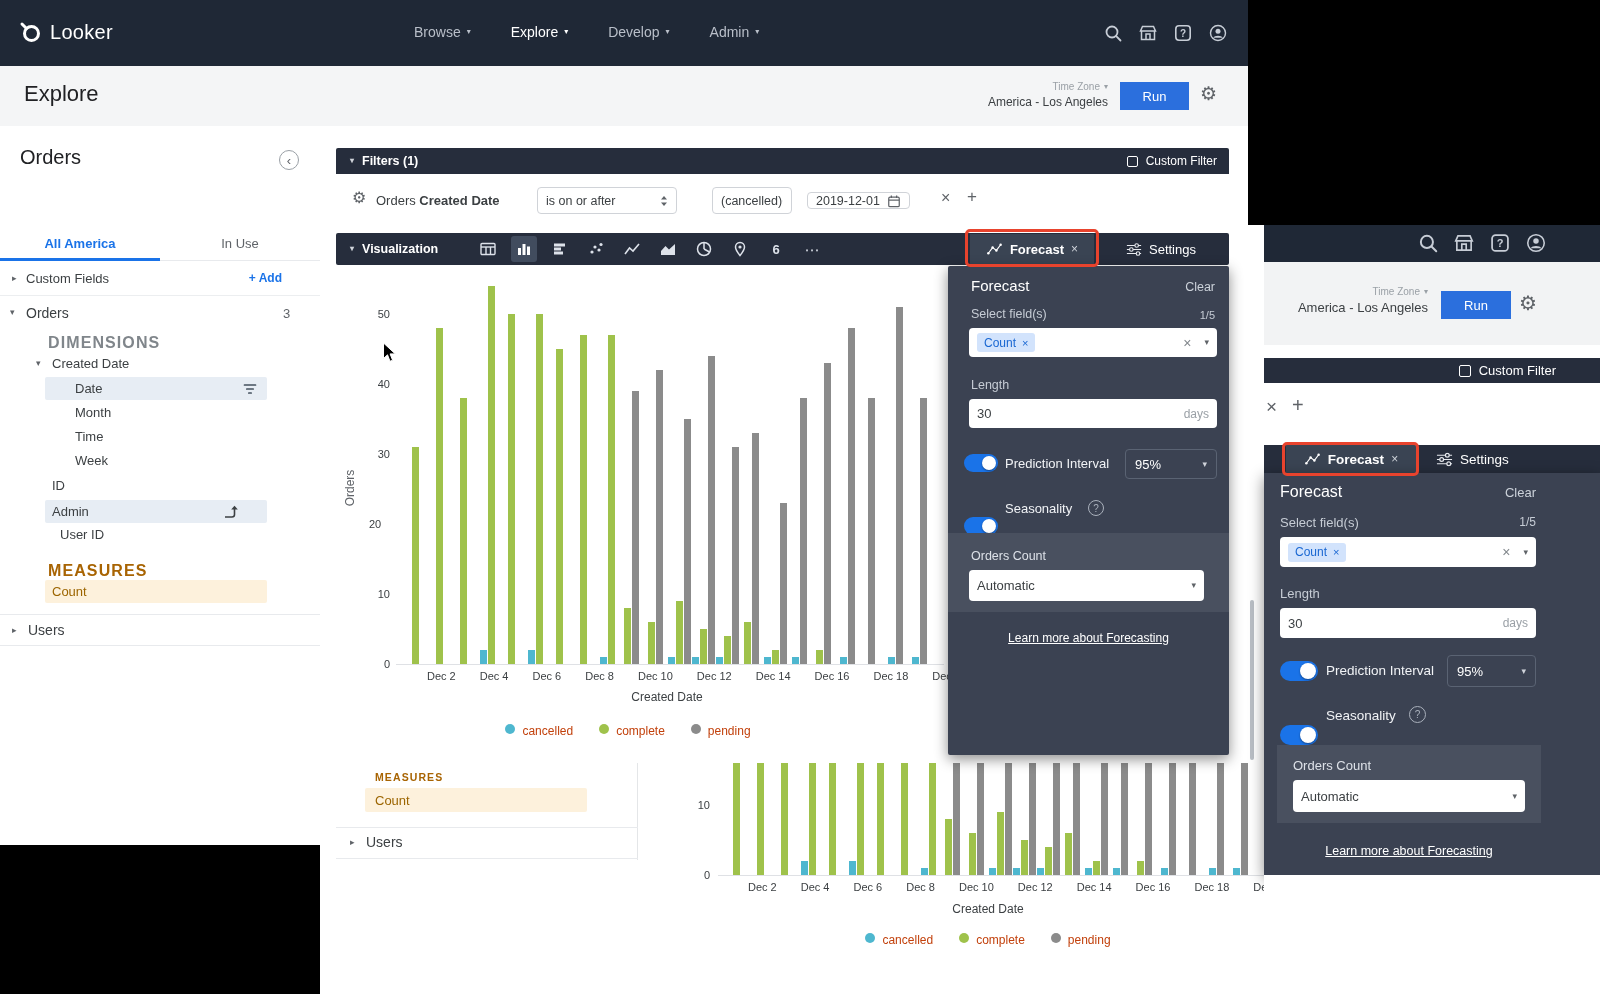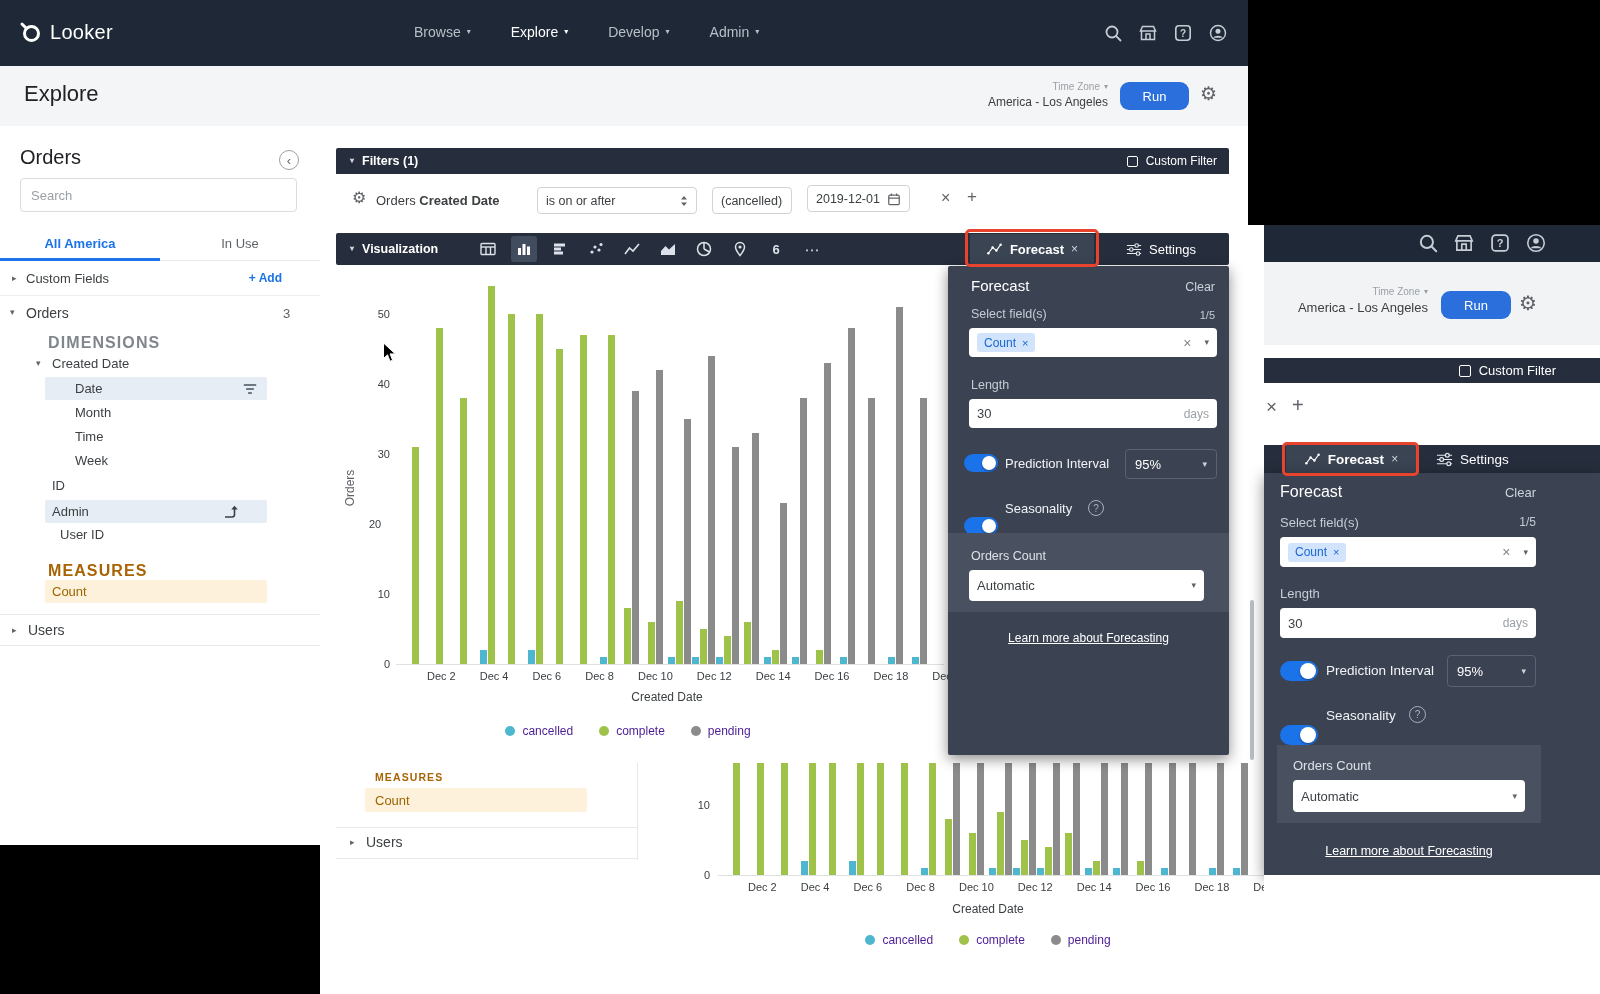--- a/index.html
+++ b/index.html
@@ -12,21 +12,21 @@
   .topnav{background:#1f2836}
   .brandname{color:#fff;font-size:20px;font-weight:400;letter-spacing:.3px}
   .navitem{display:flex;align-items:center;gap:6px;font-size:14px;color:#b9bfc9;cursor:pointer}
   .navitem.active{color:#fff;font-weight:500}
   .caret{font-size:8px;line-height:1}
   .navico{width:20px;height:20px;color:#c7cdd6}
   .navico.lg{width:22px;height:22px}
 
   
   .pageheader{background:#f4f5f6}
-  .runbtn{background:#2b6fdd;color:#fff;border:none;border-radius:9px;font-size:13px;font-weight:500;font-family:inherit;cursor:pointer}
+  .runbtn{background:#2b6fdd;color:#fff;border:none;border-radius:0;font-size:13px;font-weight:500;font-family:inherit;cursor:pointer}
 
   
   .sidebar{background:#fff}
   .sb-title{font-size:20px;color:#202124;font-weight:400}
   .circlebtn{width:20px;height:20px;border:1.5px solid #9aa0a6;border-radius:50%;color:#5f6368;
     display:flex;align-items:center;justify-content:center;font-size:13px;line-height:1;cursor:pointer}
   .searchbox{width:277px;height:34px;border:1px solid #dadce0;border-radius:4px;padding:0 10px;font-size:13px;
     color:#3c4043;font-family:inherit;outline:none}
   .searchbox::placeholder{color:#9aa0a6}
   .tabcell{width:160px;text-align:center;font-size:13px;padding-top:8px;cursor:pointer}
@@ -82,21 +82,21 @@
   .fp-link{color:#fff;font-size:12px;text-decoration:underline;cursor:pointer}
 
   
   .bar-groups{display:flex;align-items:flex-end;overflow:hidden}
   .bar-group{flex:0 0 24px;display:flex;align-items:flex-end;justify-content:center;gap:1px;height:100%}
   .bar{width:7px}
   .ytick{position:absolute;right:0;width:100%;text-align:right;font-size:11px;color:#3c4043;line-height:14px}
   .xlabels{display:flex}
   .xcell{flex:0 0 24px;display:flex;justify-content:center;font-size:11px;color:#3c4043;white-space:nowrap}
   .legend{display:flex;justify-content:center;gap:26px}
-  .lgi{display:flex;align-items:center;gap:7px;font-size:12px;color:#4c1d95}
+  .lgi{display:flex;align-items:flex-start;gap:7px;font-size:12px;color:#c2410c}
   .dot{width:10px;height:10px;border-radius:50%}
   .axtitle{font-size:12px;color:#3c4043;text-align:center}
 
   .scrollthumb{background:#b9bec5;border-radius:2px}
 </style>
 </head>
 <body>
 
 <div class="root">
 
@@ -159,21 +159,20 @@
       </div>
       <button class="runbtn" style="position:absolute;left:1120px;top:16px;width:69px;height:28px">Run</button>
       <span style="position:absolute;left:1200px;top:16px;font-size:19px;color:#5f6368;cursor:pointer">⚙</span>
     </div>
 
     <aside class="abs sidebar" style="left:0;top:126px;width:320px;height:719px">
       <div class="abs sb-title" style="left:20px;top:20px">Orders</div>
       <div class="abs circlebtn" style="left:279px;top:24px">
           <span>‹</span>
         </div>
-      <input class="abs searchbox" style="left: 20px; top: 52px;" placeholder="Search">
       <div class="abs" style="left:0;top:102px;width:320px;height:33px;border-bottom:1px solid #e8eaed">
         <div class="abs tabcell" style="left:0;top:0;color:#1a73e8;font-weight:600">All America</div>
         <div class="abs tabcell" style="left:160px;top:0;color:#5f6368">In Use</div>
         <div class="abs" style="left:0;top:30px;width:160px;height:3px;background:#1a73e8"></div>
       </div>
 
       <div class="abs" style="left:0;top:135px;width:320px;height:35px;border-bottom:1px solid #eceef0">
         <span class="abs chev" style="left:12px;top:13px">▸</span>
         <span class="abs srow" style="left:26px;top:10px">Custom Fields</span>
         <span class="abs" style="right:38px;top:10px;font-size:12px;color:#1a73e8;font-weight:600">+ Add</span>
@@ -240,35 +239,35 @@
           <span class="cbxlabel">Custom Filter</span>
         </div>
       </div>
 
       <div class="abs" style="left:0;top:54px;width:928px;height:40px">
         <span class="abs" style="left:32px;top:8px;font-size:16px;color:#5f6368">⚙</span>
         <div class="abs" style="left:56px;top:13px;font-size:13px;color:#3c4043">
           <span>Orders</span>
           <span style="font-weight:700">Created Date</span>
         </div>
-        <div class="abs selectbox" style="left:217px;top:7px;width:160px;height:27px">
+        <div class="abs selectbox" style="left:217px;top:7px;width:140px;height:27px">
           <span>is on or after</span>
           <svg width="8" height="12" viewBox="0 0 8 12">
               <path d="M4 1 L7 4.5 H1 Z" fill="#5f6368"></path>
               <path d="M4 11 L1 7.5 H7 Z" fill="#5f6368"></path>
             </svg>
         </div>
         <div class="abs selectbox" style="left:392px;top:7px;width:80px;height:27px">
           <span>(cancelled)</span>
           <svg width="8" height="12" viewBox="0 0 8 12">
               <path d="M4 1 L7 4.5 H1 Z" fill="#5f6368"></path>
               <path d="M4 11 L1 7.5 H7 Z" fill="#5f6368"></path>
             </svg>
         </div>
-        <div class="abs selectbox" style="left:487px;top:5px;width:103px;height:27px">
+        <div class="abs selectbox" style="left:487px;top:12px;width:103px;height:17px">
           <span>2019-12-01</span>
           <svg width="14" height="14" viewBox="0 0 16 16">
               <rect x="2" y="3.5" width="12" height="11" rx="1.5" fill="none" stroke="#5f6368" stroke-width="1.4"></rect>
               <line x1="2" y1="7" x2="14" y2="7" stroke="#5f6368" stroke-width="1.4"></line>
               <line x1="5" y1="1.8" x2="5" y2="4.6" stroke="#5f6368" stroke-width="1.4"></line>
               <line x1="11" y1="1.8" x2="11" y2="4.6" stroke="#5f6368" stroke-width="1.4"></line>
             </svg>
         </div>
         <span class="abs grayglyph" style="left:621px;top:9px;font-size:16px;cursor:pointer">×</span>
         <span class="abs grayglyph" style="left:647px;top:7px;font-size:17px;cursor:pointer">+</span>

